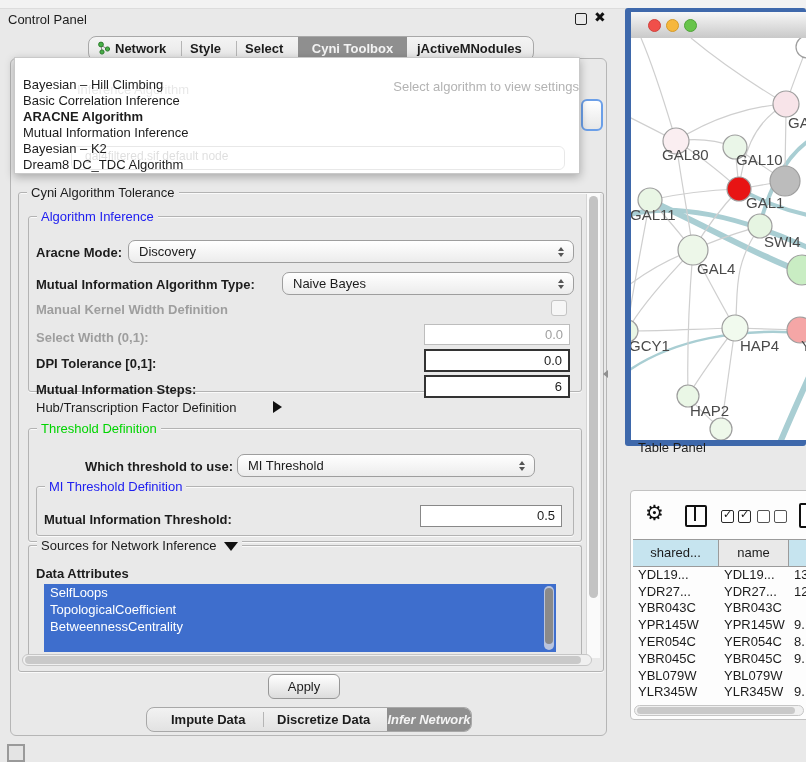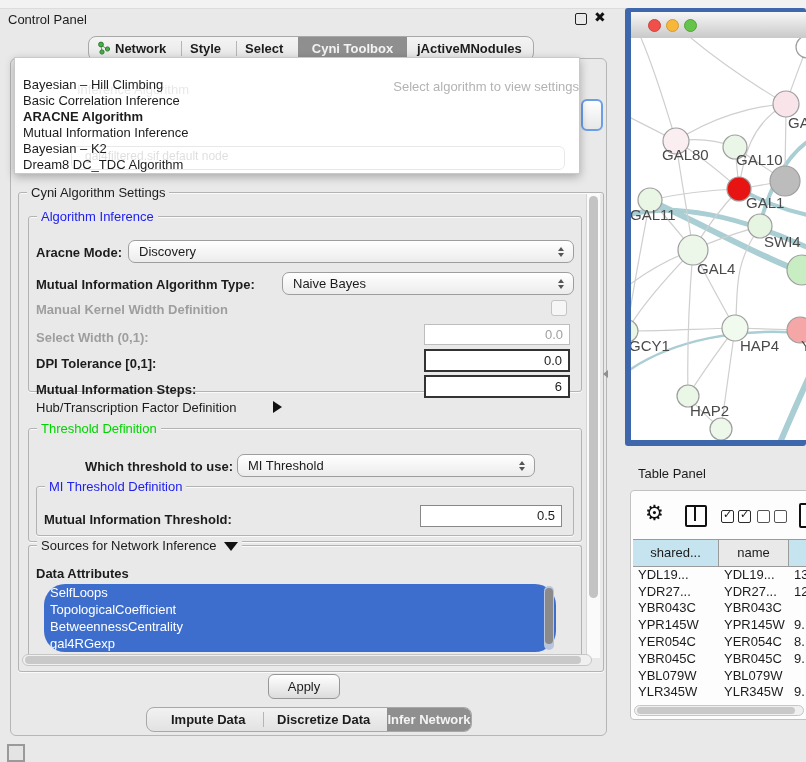--- a/index.html
+++ b/index.html
@@ -67,21 +67,21 @@
               align-items:center;justify-content:center;">
     <span class="tab-lbl" style="color:#f4f4f4;">Cyni Toolbox</span>
   </div>
   <span class="abs tab-lbl" style="left:328px;top:4px;">jActiveMNodules</span>
 </div>
 
 <div class="abs" style="left:10px;top:58px;width:595px;height:676px;border:1px solid #b6b6b6;border-radius:6px;
             background:#e9e9e9;"></div>
 
 <div class="abs group" style="left:18px;top:192px;width:584px;height:478px;">
-  <span class="gtitle">Cyni Algorithm Settings</span>
+  <span class="gtitle">Cyni Algorithm Tolerance</span>
 </div>
 
 <div class="abs" style="left:586px;top:194px;width:13px;height:464px;background:#fafafa;border-left:1px solid #d5d5d5;">
   <div class="abs" style="left:2px;top:2px;width:9px;height:402px;border-radius:5px;background:#c3c3c3;"></div>
 </div>
 
 <div class="abs group" style="left:28px;top:216px;width:552px;height:174px;">
   <span class="gtitle" style="color:#2020f0;">Algorithm Inference</span>
 </div>
 <span class="abs lbl" style="left:36px;top:245px;">Aracne Mode:</span>
@@ -133,25 +133,24 @@
 
 <div class="abs group" style="left:28px;top:545px;width:552px;height:113px;border-bottom:none;border-bottom-left-radius:0;border-bottom-right-radius:0;">
   <span class="gtitle">
     <span>Sources for Network Inference</span>
     <span style="display:inline-block;width:0;height:0;border-left:7px solid transparent;
                  border-right:7px solid transparent;border-top:9px solid #111;margin-left:4px;
                  vertical-align:middle;"></span>
   </span>
 </div>
 <span class="abs lbl" style="left:36px;top:566px;">Data Attributes</span>
-<div class="abs" style="left:44px;top:584px;width:512px;height:68px;background:#3e6ecd;overflow:hidden;border-radius:21px;">
+<div class="abs" style="left:44px;top:584px;width:512px;height:68px;background:#3e6ecd;overflow:hidden;">
     <div class="attr-item">SelfLoops</div>
     <div class="attr-item">TopologicalCoefficient</div>
     <div class="attr-item">BetweennessCentrality</div>
-    <div class="attr-item">gal4RGexp</div>
   </div>
 <div class="abs" style="left:544px;top:586px;width:10px;height:64px;background:#b9c4dd;border-radius:5px;">
   <div class="abs" style="left:1px;top:2px;width:8px;height:56px;background:#8a8a8a;border-radius:4px;"></div>
 </div>
 
 <div class="hscroll" style="left:22px;top:654px;width:570px;">
   <div class="hthumb" style="left:2px;width:556px;"></div>
 </div>
 
 <div class="abs" style="left:268px;top:674px;width:70px;height:23px;border:1px solid #979797;border-radius:6px;
@@ -159,21 +158,21 @@
             justify-content:center;font-size:13px;">
   <span>Apply</span>
 </div>
 
 <div class="abs" style="left:146px;top:707px;width:324px;height:23px;border:1px solid #a8a8a8;border-radius:8px;
             background:linear-gradient(#f2f2f2,#e2e2e2);overflow:hidden;">
   <span class="abs tab-lbl" style="left:24px;top:4px;">Impute Data</span>
   <span class="sep" style="left:116px;"></span>
   <span class="abs tab-lbl" style="left:130px;top:4px;">Discretize Data</span>
   <div class="abs" style="left:240px;top:0;width:84px;height:23px;background:#8f8f8f;display:flex;
-              align-items:center;justify-content:center;">
+              align-items:center;justify-content:center;font-style:italic;">
     <span class="tab-lbl" style="color:#f4f4f4;">Infer Network</span>
   </div>
 </div>
 
 <span class="abs" style="left:603px;top:370px;width:0;height:0;border-top:4px solid transparent;
              border-bottom:4px solid transparent;border-right:5px solid #8f8f8f;"></span>
 
 <div class="abs" style="left:7px;top:744px;width:14px;height:14px;border:2px solid #9a9a9a;background:#e4e4e4;"></div>
 
 <div class="abs" style="left:14px;top:57px;width:564px;height:115px;background:#fff;border:1px solid #c9c9c9;
@@ -264,21 +263,21 @@
         <text x="133" y="209" font-size="15" fill="#4a4a4a" font-family="Liberation Sans, DejaVu Sans, sans-serif">SWI4</text>
         <text x="66" y="236" font-size="15" fill="#4a4a4a" font-family="Liberation Sans, DejaVu Sans, sans-serif">GAL4</text>
         <text x="-2" y="313" font-size="15" fill="#4a4a4a" font-family="Liberation Sans, DejaVu Sans, sans-serif">GCY1</text>
         <text x="109" y="313" font-size="15" fill="#4a4a4a" font-family="Liberation Sans, DejaVu Sans, sans-serif">HAP4</text>
         <text x="170" y="313" font-size="15" fill="#4a4a4a" font-family="Liberation Sans, DejaVu Sans, sans-serif">Y</text>
         <text x="59" y="378" font-size="15" fill="#4a4a4a" font-family="Liberation Sans, DejaVu Sans, sans-serif">HAP2</text>
       </svg>
   </div>
 </div>
 
-<div class="abs lbl-plain" style="left:638px;top:466px;">Table Panel</div>
+<div class="abs lbl-plain" style="left:638px;top:440px;">Table Panel</div>
 
 <div class="abs" style="left:630px;top:490px;width:182px;height:228px;background:#fdfdfd;border:1px solid #c2c2c2;
             border-radius:4px;">
 
   <span class="abs" style="left:14px;top:11px;font-size:21px;color:#111;line-height:21px;">⚙</span>
   <span class="abs" style="left:54px;top:14px;width:18px;height:18px;border:2px solid #111;border-radius:2px;">
     <span class="abs" style="left:7px;top:0;width:2px;height:14px;background:#111;"></span>
   </span>
   <span class="abs" style="left:88px;top:16px;">
     <span class="chkbox"><span class="tick">✓</span></span><span class="chkbox"><span class="tick">✓</span></span>

